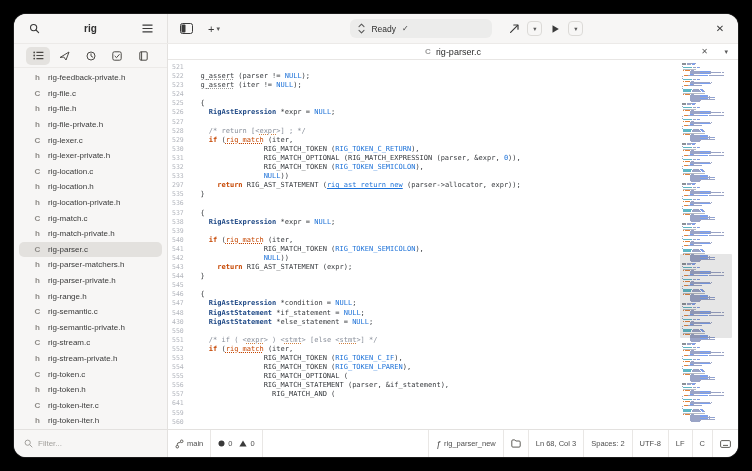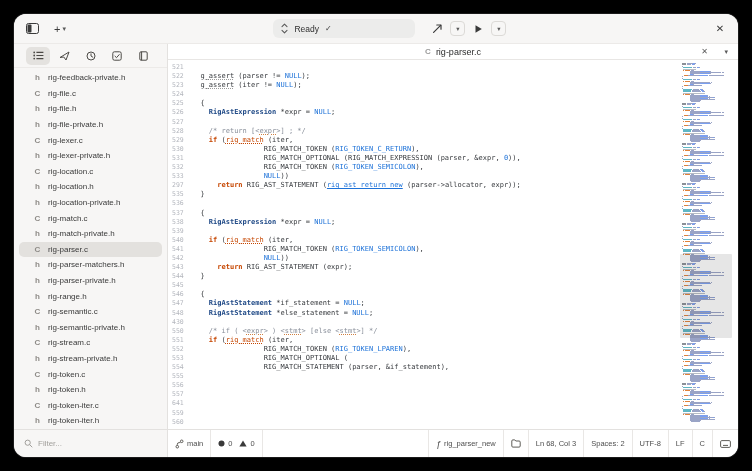--- a/index.html
+++ b/index.html
@@ -67,20 +67,40 @@
 .sb-right{margin-left:auto;display:flex;align-items:center;height:100%}
 .fn-glyph{font-size:9px;color:#4f4f4f;font-style:italic}
 svg{display:block}
 </style>
 </head>
 <body>
 
 <div class="window">
 
   <header class="headerbar">
+    <div class="hb-left">
+      <div class="icon-btn">
+        <span>
+          <svg width="11" height="11" viewBox="0 0 11 11">
+              <circle cx="4.6" cy="4.6" r="3.1" fill="none" stroke="#3a3a3a" stroke-width="1.1"></circle>
+              <line x1="7" y1="7" x2="9.6" y2="9.6" stroke="#3a3a3a" stroke-width="1.1" stroke-linecap="round"></line>
+            </svg>
+        </span>
+      </div>
+      <span class="hb-title">rig</span>
+      <div class="icon-btn">
+        <span>
+          <svg width="11" height="9" viewBox="0 0 11 9">
+              <line x1="0.5" y1="1.2" x2="10.5" y2="1.2" stroke="#3a3a3a" stroke-width="1.2"></line>
+              <line x1="0.5" y1="4.5" x2="10.5" y2="4.5" stroke="#3a3a3a" stroke-width="1.2"></line>
+              <line x1="0.5" y1="7.8" x2="10.5" y2="7.8" stroke="#3a3a3a" stroke-width="1.2"></line>
+            </svg>
+        </span>
+      </div>
+    </div>
     <div class="hb-main">
       <div class="icon-btn panel-toggle">
         <span>
           <svg width="13" height="11" viewBox="0 0 13 11">
               <rect x="0.5" y="0.5" width="12" height="10" rx="2" fill="none" stroke="#3a3a3a" stroke-width="1"></rect>
               <rect x="1.5" y="1.5" width="4" height="8" rx="1" fill="#3a3a3a"></rect>
             </svg>
         </span>
       </div>
       <div class="newtab-btn">
@@ -341,28 +361,31 @@
             <div class="cl"><span class="s-p">  {</span></div>
             <div class="cl"><span class="s-p">    </span><span class="s-t">RigAstExpression</span><span class="s-p"> *expr = </span><span class="s-c">NULL</span><span class="s-p">;</span></div>
             <div class="cl"></div>
             <div class="cl"><span class="s-p">    </span><span class="s-k">if</span><span class="s-p"> (</span><span class="s-fo">rig_match</span><span class="s-p"> (iter,</span></div>
             <div class="cl"><span class="s-p">                 RIG_MATCH_TOKEN (</span><span class="s-c">RIG_TOKEN_SEMICOLON</span><span class="s-p">),</span></div>
             <div class="cl"><span class="s-p">                 </span><span class="s-c">NULL</span><span class="s-p">))</span></div>
             <div class="cl"><span class="s-p">      </span><span class="s-k">return</span><span class="s-p"> RIG_AST_STATEMENT (expr);</span></div>
             <div class="cl"><span class="s-p">  }</span></div>
             <div class="cl"></div>
             <div class="cl"><span class="s-p">  {</span></div>
+            <div class="cl"><span class="s-p">    </span><span class="s-t">RigAstExpression</span><span class="s-p"> *condition = </span><span class="s-c">NULL</span><span class="s-p">;</span></div>
             <div class="cl"><span class="s-p">    </span><span class="s-t">RigAstStatement</span><span class="s-p"> *if_statement = </span><span class="s-c">NULL</span><span class="s-p">;</span></div>
             <div class="cl"><span class="s-p">    </span><span class="s-t">RigAstStatement</span><span class="s-p"> *else_statement = </span><span class="s-c">NULL</span><span class="s-p">;</span></div>
             <div class="cl"></div>
             <div class="cl"><span class="s-p">    </span><span class="s-cm">/* if ( &lt;</span><span class="s-cu">expr</span><span class="s-cm">&gt; ) &lt;</span><span class="s-cu">stmt</span><span class="s-cm">&gt; [else &lt;</span><span class="s-cu">stmt</span><span class="s-cm">&gt;] */</span></div>
             <div class="cl"><span class="s-p">    </span><span class="s-k">if</span><span class="s-p"> (</span><span class="s-fo">rig_match</span><span class="s-p"> (iter,</span></div>
+            <div class="cl"><span class="s-p">                 RIG_MATCH_TOKEN (</span><span class="s-c">RIG_TOKEN_C_IF</span><span class="s-p">),</span></div>
             <div class="cl"><span class="s-p">                 RIG_MATCH_TOKEN (</span><span class="s-c">RIG_TOKEN_LPAREN</span><span class="s-p">),</span></div>
             <div class="cl"><span class="s-p">                 RIG_MATCH_OPTIONAL (</span></div>
             <div class="cl"><span class="s-p">                 RIG_MATCH_STATEMENT (parser, &amp;if_statement),</span></div>
+            <div class="cl"><span class="s-p">                   RIG_MATCH_AND (</span></div>
           </div>
         <div class="minimap">
           <div id="mmc">
               <div class="mm-row"></div>
               <div class="mm-row">
                 <i style="left: 2.1px; width: 4.4px; background: rgb(138, 143, 150);"></i>
                 <i style="left: 7.05px; width: 5.5px; background: rgb(154, 164, 198);"></i>
                 <i style="left: 13.1px; width: 2.2px; background: rgb(122, 159, 240);"></i>
                 <i style="left: 15.3px; width: 1.1px; background: rgb(154, 164, 198);"></i>
               </div>

